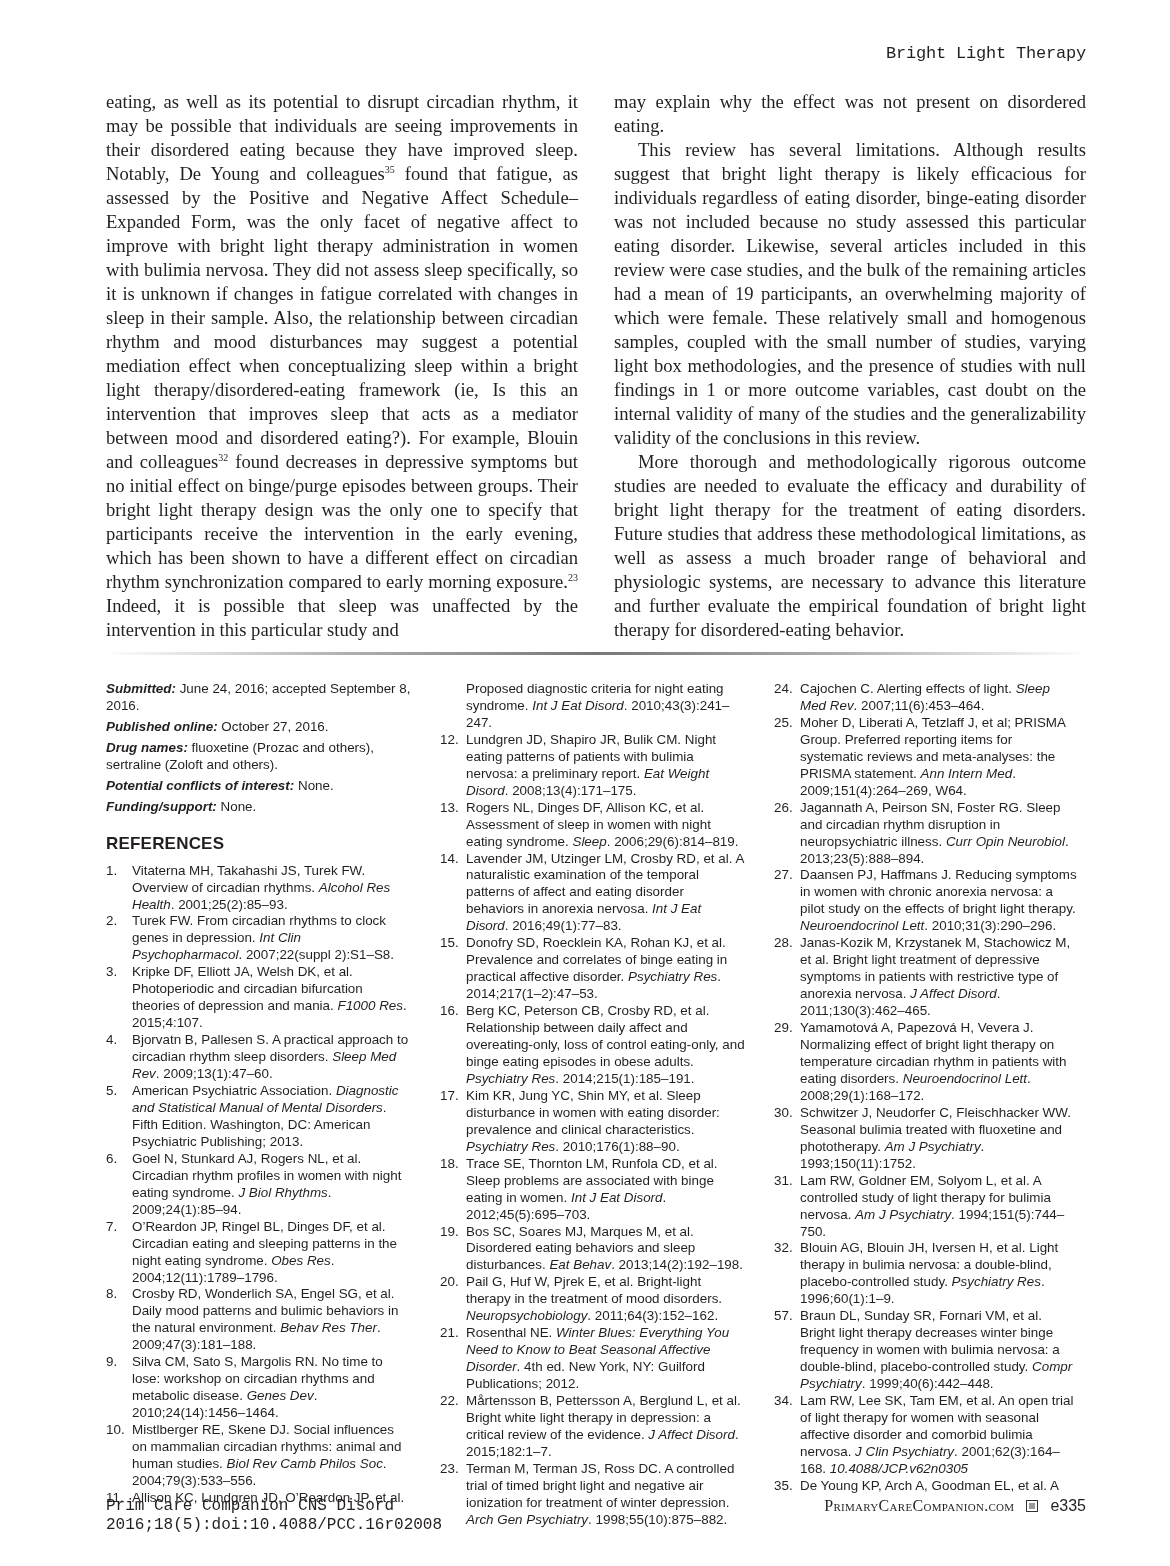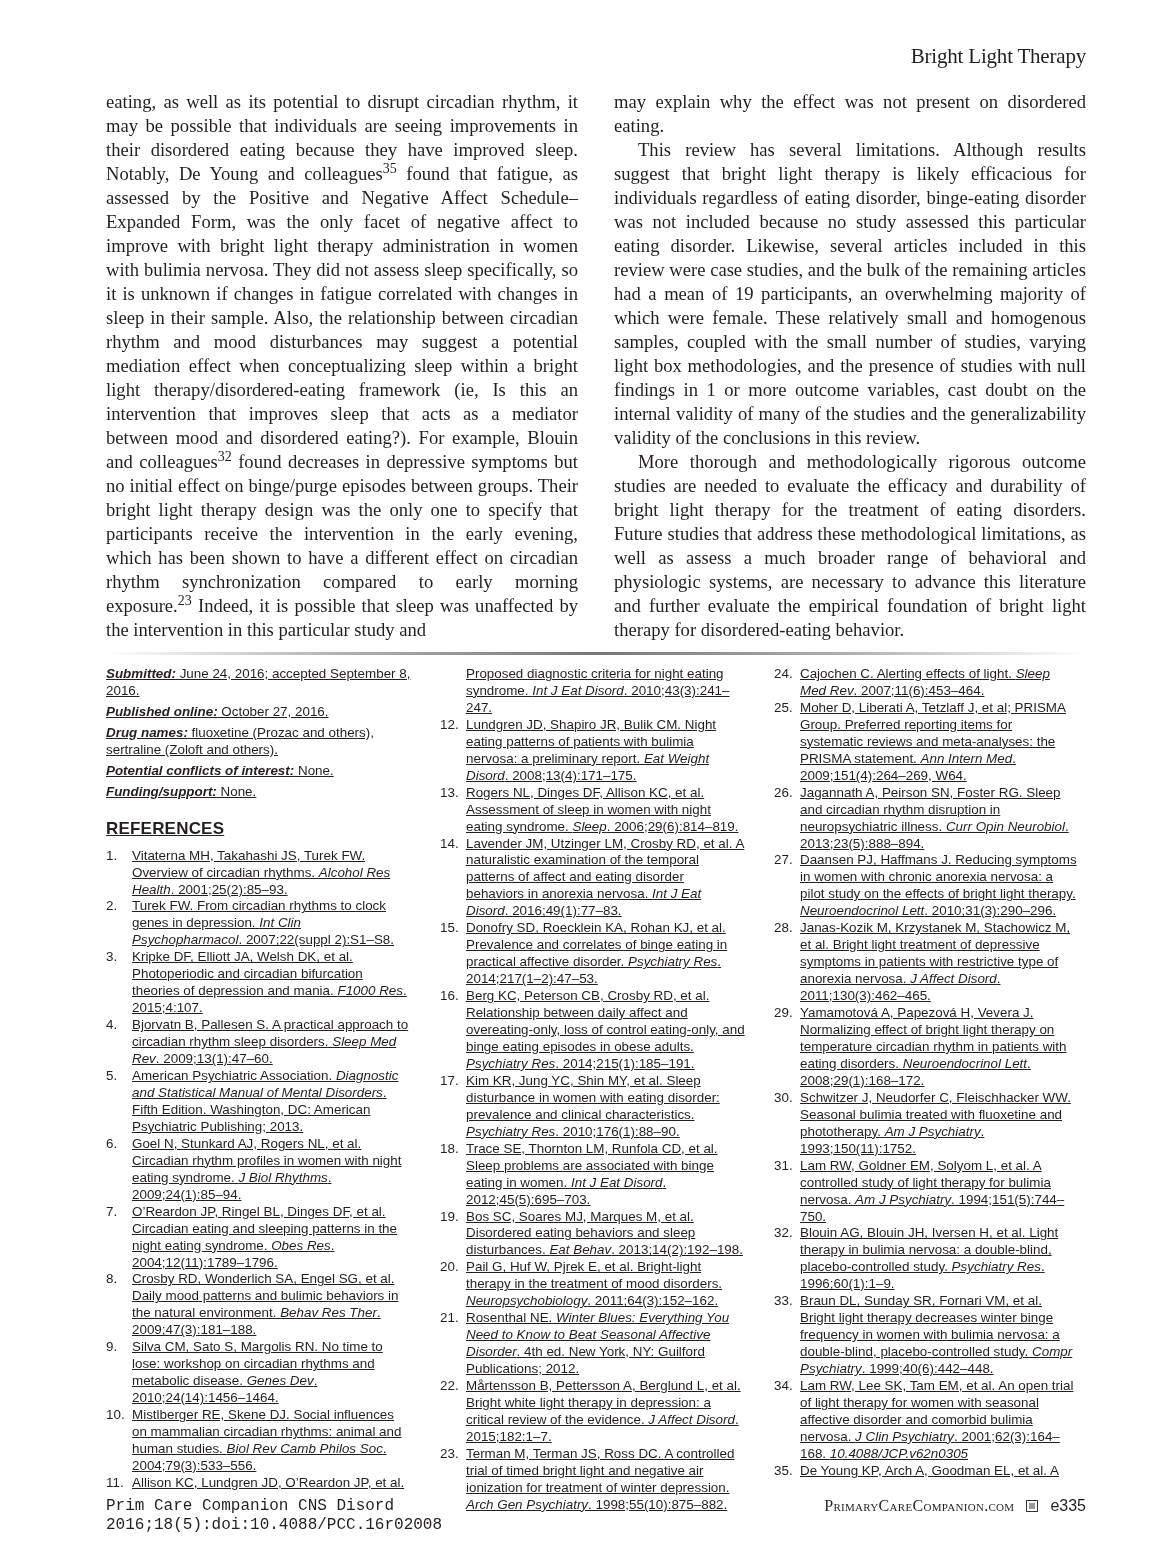--- a/index.html
+++ b/index.html
@@ -1,39 +1,39 @@
 <!DOCTYPE html>
 <html><head>
 <meta charset="utf-8">
 <style>
   html, body { margin: 0; padding: 0; background: #ffffff; }
   body { width: 1170px; height: 1566px; position: relative; overflow: hidden; color: #231f20; }
   .running-head {
     position: absolute; top: 44px; right: 84px;
-    font-family: Liberation Serif, serif; font-size: 21px; color: #231f20;
+    font-family: Liberation Mono, monospace; font-size: 17px; color: #231f20;
     letter-spacing: -0.2px;
   }
   .body-text {
     position: absolute; top: 90px; left: 106px; width: 980px;
     display: flex; justify-content: space-between;
     font-family: "Liberation Serif", serif; font-size: 18.6px; line-height: 24px;
   }
   .col { width: 472px; text-align: justify; hyphens: none; }
   .col p { margin: 0; }
   .col p.indent { text-indent: 24px; }
-  .col sup { font-size: 14px; line-height: 0; vertical-align: 7px; }
+  .col sup { font-size: 10px; line-height: 0; vertical-align: 7px; }
   .rule {
     position: absolute; top: 652px; left: 104px; width: 984px; height: 3px;
     background: linear-gradient(to right, rgba(120,120,120,0) 0%, rgba(120,120,120,0.6) 25%, #777 50%, rgba(120,120,120,0.6) 75%, rgba(120,120,120,0) 100%);
   }
   .lower {
     position: absolute; top: 665px; left: 106px; width: 990px;
     font-family: "Liberation Sans", sans-serif; font-size: 13.4px; line-height: 16.95px;
   }
-  .lcol { position: absolute; top: 1px; width: 305px; text-decoration: underline; }
+  .lcol { position: absolute; top: 16px; width: 305px; }
   .lcol.c1 { left: 0; }
   .lcol.c2 { left: 334px; }
   .lcol.c3 { left: 668px; }
   .meta p { margin: 0 0 4px 0; }
   .meta b { font-weight: bold; font-style: italic; }
   .refs-heading {
     font-family: "Liberation Sans", sans-serif; font-weight: bold; font-size: 17px;
     margin: 20px 0 10px 0; letter-spacing: 0.2px;
   }
   .ref { position: relative; padding-left: 26px; margin: 0; }
@@ -115,21 +115,21 @@
   <div class="lcol c3" id="refs-col3">
       <p class="ref"><span class="num">24.</span><span>Cajochen C. Alerting effects of light. </span><i>Sleep Med Rev</i><span>. 2007;11(6):453–464.</span></p>
       <p class="ref"><span class="num">25.</span><span>Moher D, Liberati A, Tetzlaff J, et al; PRISMA Group. Preferred reporting items for systematic reviews and meta-analyses: the PRISMA statement. </span><i>Ann Intern Med</i><span>. 2009;151(4):264–269, W64.</span></p>
       <p class="ref"><span class="num">26.</span><span>Jagannath A, Peirson SN, Foster RG. Sleep and circadian rhythm disruption in neuropsychiatric illness. </span><i>Curr Opin Neurobiol</i><span>. 2013;23(5):888–894.</span></p>
       <p class="ref"><span class="num">27.</span><span>Daansen PJ, Haffmans J. Reducing symptoms in women with chronic anorexia nervosa: a pilot study on the effects of bright light therapy. </span><i>Neuroendocrinol Lett</i><span>. 2010;31(3):290–296.</span></p>
       <p class="ref"><span class="num">28.</span><span>Janas-Kozik M, Krzystanek M, Stachowicz M, et al. Bright light treatment of depressive symptoms in patients with restrictive type of anorexia nervosa. </span><i>J Affect Disord</i><span>. 2011;130(3):462–465.</span></p>
       <p class="ref"><span class="num">29.</span><span>Yamamotová A, Papezová H, Vevera J. Normalizing effect of bright light therapy on temperature circadian rhythm in patients with eating disorders. </span><i>Neuroendocrinol Lett</i><span>. 2008;29(1):168–172.</span></p>
       <p class="ref"><span class="num">30.</span><span>Schwitzer J, Neudorfer C, Fleischhacker WW. Seasonal bulimia treated with fluoxetine and phototherapy. </span><i>Am J Psychiatry</i><span>. 1993;150(11):1752.</span></p>
       <p class="ref"><span class="num">31.</span><span>Lam RW, Goldner EM, Solyom L, et al. A controlled study of light therapy for bulimia nervosa. </span><i>Am J Psychiatry</i><span>. 1994;151(5):744–750.</span></p>
       <p class="ref"><span class="num">32.</span><span>Blouin AG, Blouin JH, Iversen H, et al. Light therapy in bulimia nervosa: a double-blind, placebo-controlled study. </span><i>Psychiatry Res</i><span>. 1996;60(1):1–9.</span></p>
-      <p class="ref"><span class="num">33.</span><span>Braun DL, Sunday SR, Fornari VM, et al. Bright light therapy decreases winter binge frequency in women with bulimia nervosa: a double-blind, placebo-controlled study. </span><i>Compr Psychiatry</i><span>. 1999;40(6):442–448.</span></p>
+      <p class="ref"><span class="num">57.</span><span>Braun DL, Sunday SR, Fornari VM, et al. Bright light therapy decreases winter binge frequency in women with bulimia nervosa: a double-blind, placebo-controlled study. </span><i>Compr Psychiatry</i><span>. 1999;40(6):442–448.</span></p>
       <p class="ref"><span class="num">34.</span><span>Lam RW, Lee SK, Tam EM, et al. An open trial of light therapy for women with seasonal affective disorder and comorbid bulimia nervosa. </span><i>J Clin Psychiatry</i><span>. 2001;62(3):164–168. </span><i>10.4088/JCP.v62n0305</i></p>
       <p class="ref"><span class="num">35.</span><span>De Young KP, Arch A, Goodman EL, et al. A</span></p>
     </div>
 </div>
 
 <div class="footer-left">
   <div>Prim Care Companion CNS Disord</div>
   <div>2016;18(5):doi:10.4088/PCC.16r02008</div>
 </div>
 <div class="footer-right">

